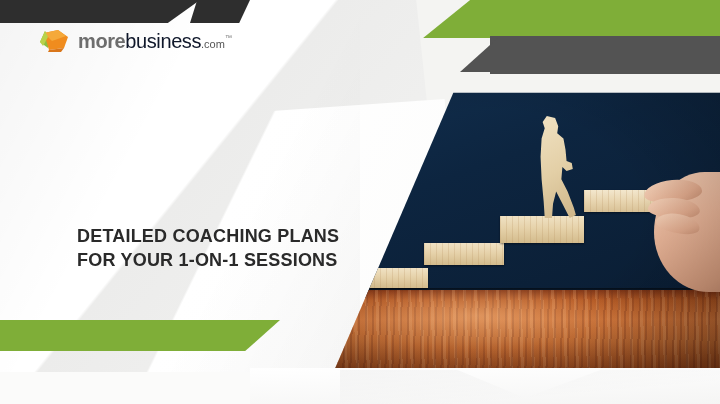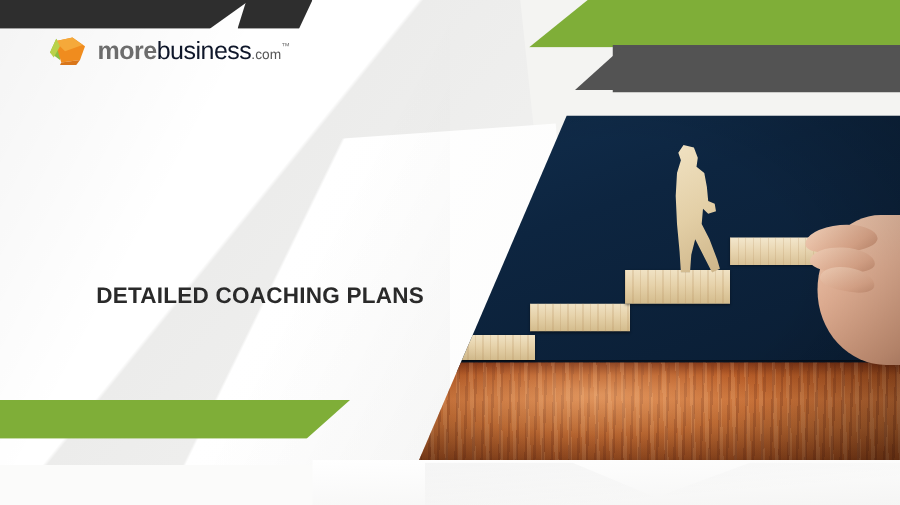--- a/index.html
+++ b/index.html
@@ -251,15 +251,16 @@
       </svg>
     </span>
     <span class="logo-text"><span class="lt-more">more</span><span class="lt-biz">business</span><span class="lt-com">.com</span><span class="lt-tm">™</span></span>
   </div>
 
   <div class="headline">
   </div>
 
   <div class="subtitle">
     <div class="sub-line">DETAILED COACHING PLANS</div>
+    <div class="sub-line">FOR YOUR 1-ON-1 SESSIONS</div>
   </div>
 
 </div>
 
 </body></html>

